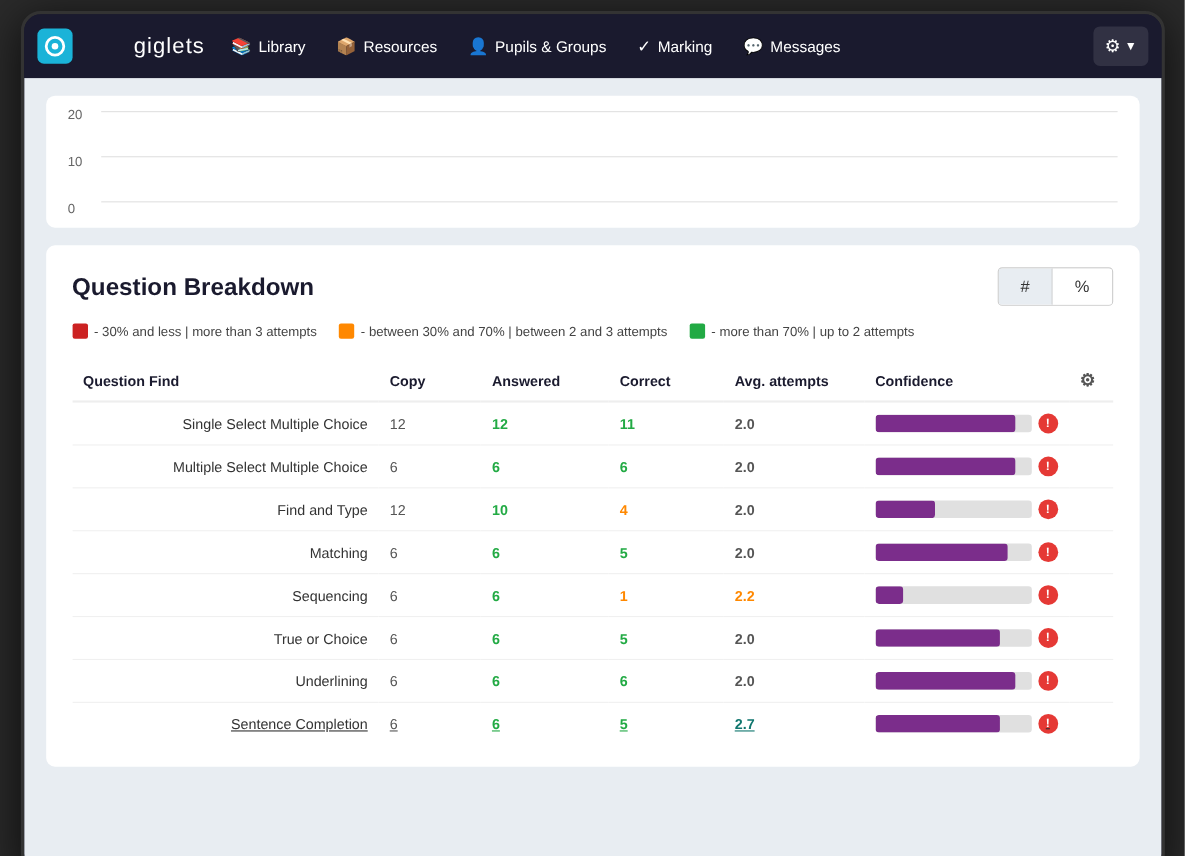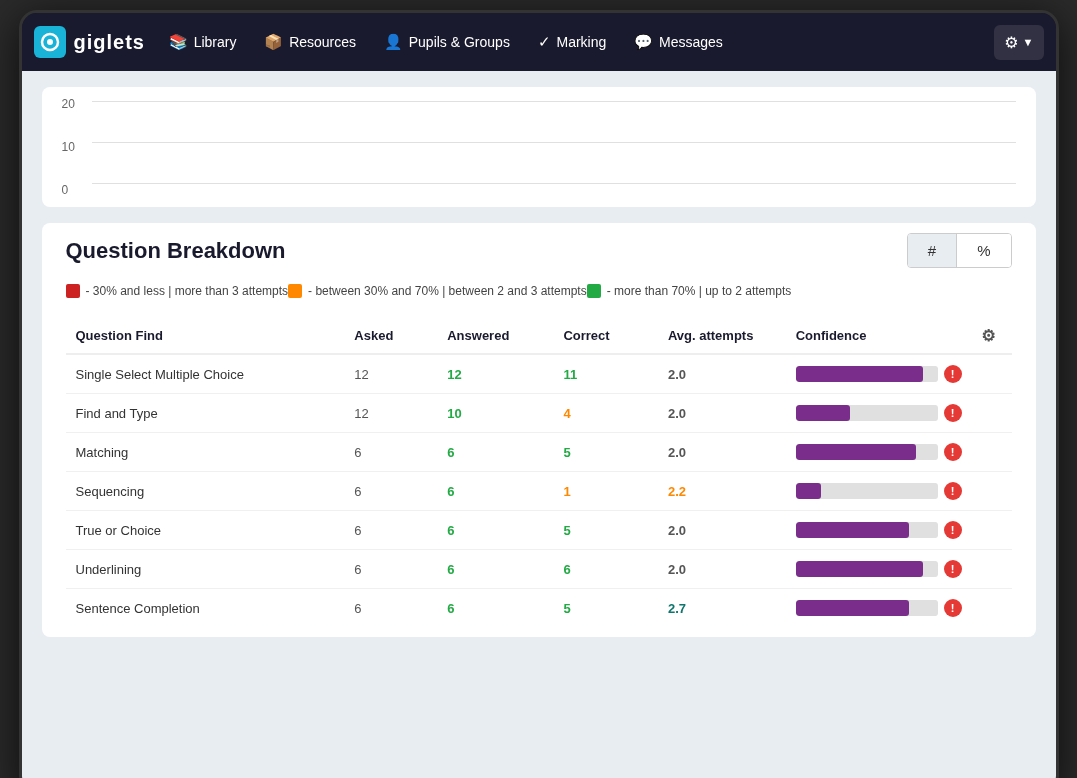--- a/index.html
+++ b/index.html
@@ -42,22 +42,23 @@
       border-radius: 6px;
       display: flex;
       align-items: center;
       justify-content: center;
       color: white;
       font-size: 16px;
     }
     .nav-logo-text {
       color: white;
       font-size: 20px;
-      font-weight: 700;
+      font-weight: 400;
       letter-spacing: 1px;
+      margin-left: 48px;
     }
     .nav-item {
       display: flex;
       align-items: center;
       gap: 6px;
       padding: 8px 12px;
       color: white;
       font-size: 14px;
       font-weight: 500;
       border-radius: 6px;
@@ -112,21 +113,21 @@
     .chart-line {
       position: absolute;
       left: 50px;
       right: 20px;
       border-top: 1px solid #ddd;
     }
     
     .breakdown-section {
       background: white;
       border-radius: 8px;
-      padding: 10px 24px;
+      padding: 20px 24px;
     }
     .breakdown-header {
       display: flex;
       align-items: center;
       justify-content: space-between;
       margin-bottom: 16px;
     }
     .breakdown-title {
       font-size: 22px;
       font-weight: 700;
@@ -151,20 +152,21 @@
       background: #e8edf2;
       color: #333;
     }
     .toggle-btn:not(:last-child) {
       border-right: 1px solid #ccc;
     }
     
     .legend {
       display: flex;
       align-items: flex-end;
+      gap: 20px;
       margin-bottom: 20px;
       font-size: 12px;
       color: #444;
       flex-wrap: wrap;
     }
     .legend-item {
       display: flex;
       align-items: center;
       gap: 6px;
     }
@@ -187,22 +189,23 @@
       border-bottom: 2px solid #eee;
     }
     .breakdown-table td {
       padding: 10px 10px;
       font-size: 13px;
       color: #333;
       border-bottom: 1px solid #f0f0f0;
     }
     .breakdown-table tr:last-child td {
       border-bottom: none;
-    }
-    .col-type { width: 240px; }
+      text-decoration: underline;
+    }
+    .col-type { width: 240px; text-align: right; }
     .col-asked { width: 80px; }
     .col-answered { width: 100px; }
     .col-correct { width: 90px; }
     .col-avg { width: 110px; }
     .col-confidence { width: 160px; }
     .col-settings { width: 30px; text-align: center; }
     
     .confidence-cell {
       display: flex;
       align-items: center;
@@ -317,21 +320,21 @@
         <div class="legend-item">
           <div class="legend-dot" style="background:#22aa44;"></div>
           <span>- more than 70% | up to 2 attempts</span>
         </div>
       </div>
 
       <table class="breakdown-table">
         <thead>
           <tr>
             <th class="col-type">Question Find</th>
-            <th class="col-asked">Asked</th>
+            <th class="col-asked">Copy</th>
             <th class="col-answered">Answered</th>
             <th class="col-correct">Correct</th>
             <th class="col-avg">Avg. attempts</th>
             <th class="col-confidence">Confidence</th>
             <th class="col-settings">
               <span class="gear-icon">⚙</span>
             </th>
           </tr>
         </thead>
         <tbody id="table-body">
@@ -345,20 +348,36 @@
         <div class="confidence-cell">
           <div class="bar-container">
             <div class="bar-fill" style="width:90%;"></div>
           </div>
           <div class="info-icon">!</div>
         </div>
       </td>
       <td class="col-settings"></td>
     </tr>
             <tr>
+      <td class="col-type">Multiple Select Multiple Choice</td>
+      <td class="col-asked" style="color:#555;">6</td>
+      <td class="col-answered" style="color:#22aa44; font-weight:600;">6</td>
+      <td class="col-correct" style="color:#22aa44; font-weight:600;">6</td>
+      <td class="col-avg" style="color:#555; font-weight:600;">2.0</td>
+      <td class="col-confidence">
+        <div class="confidence-cell">
+          <div class="bar-container">
+            <div class="bar-fill" style="width:90%;"></div>
+          </div>
+          <div class="info-icon">!</div>
+        </div>
+      </td>
+      <td class="col-settings"></td>
+    </tr>
+            <tr>
       <td class="col-type">Find and Type</td>
       <td class="col-asked" style="color:#555;">12</td>
       <td class="col-answered" style="color:#22aa44; font-weight:600;">10</td>
       <td class="col-correct" style="color:#ff8800; font-weight:600;">4</td>
       <td class="col-avg" style="color:#555; font-weight:600;">2.0</td>
       <td class="col-confidence">
         <div class="confidence-cell">
           <div class="bar-container">
             <div class="bar-fill" style="width:38%;"></div>
           </div>

